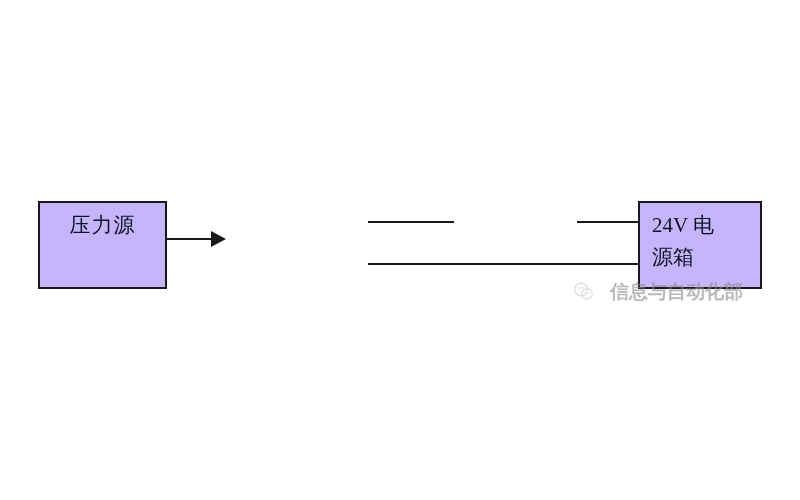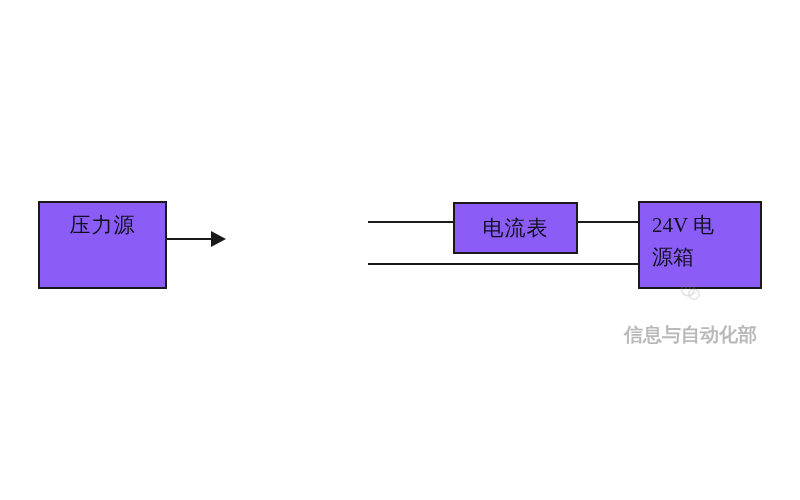--- a/index.html
+++ b/index.html
@@ -22,21 +22,21 @@
     width: 800px;
     height: 500px;
     background: #ffffff;
   }
 
   
   .node {
     position: absolute;
     box-sizing: border-box;
     border: 2px solid #1a1a1a;
-    background: #8b5cf6;
+    background: #c4b5fd;
     color: #111122;
     z-index: 3;
   }
   .node .node-label {
     position: absolute;
     left: 0;
     right: 0;
     font-family: "Liberation Serif", "DejaVu Serif", serif;
     font-size: 21px;
     line-height: 28px;
@@ -141,28 +141,27 @@
   
   #wire-transmitter-to-power-return {
     left: 368px;
     top: 263px;
     width: 271px;
   }
 
   
   #watermark {
     position: absolute;
-    left: 624px;
+    left: 572px;
     top: 280px;
     display: flex;
     align-items: center;
-    gap: 20px;
+    gap: 14px;
     z-index: 5;
     pointer-events: none;
-    flex-direction: column;
   }
   #watermark .wm-logo {
     width: 24px;
     height: 24px;
     opacity: 0.30;
     flex: 0 0 auto;
   }
   #watermark .wm-text {
     font-family: "Liberation Sans", "DejaVu Sans", sans-serif;
     font-size: 19px;
@@ -186,23 +185,20 @@
 
   <div class="wire wire-h" id="wire-ammeter-to-power"></div>
 
   <div class="wire wire-h" id="wire-transmitter-to-power-return"></div>
 
   <div class="node" id="node-pressure-source">
     <div class="node-label">压力源</div>
   </div>
 
 
-  <div class="node" id="node-ammeter">
-    <div class="node-label">电流表</div>
-  </div>
 
   <div class="node" id="node-power-supply">
     <div class="node-label">24V  电
 源箱</div>
   </div>
 
   <div id="watermark">
     <svg class="wm-logo" viewBox="0 0 24 24">
       <circle cx="9" cy="9.5" r="6.4" fill="none" stroke="#888888" stroke-width="1.2"></circle>
       <circle cx="15" cy="14" r="5.2" fill="none" stroke="#888888" stroke-width="1.2"></circle>

